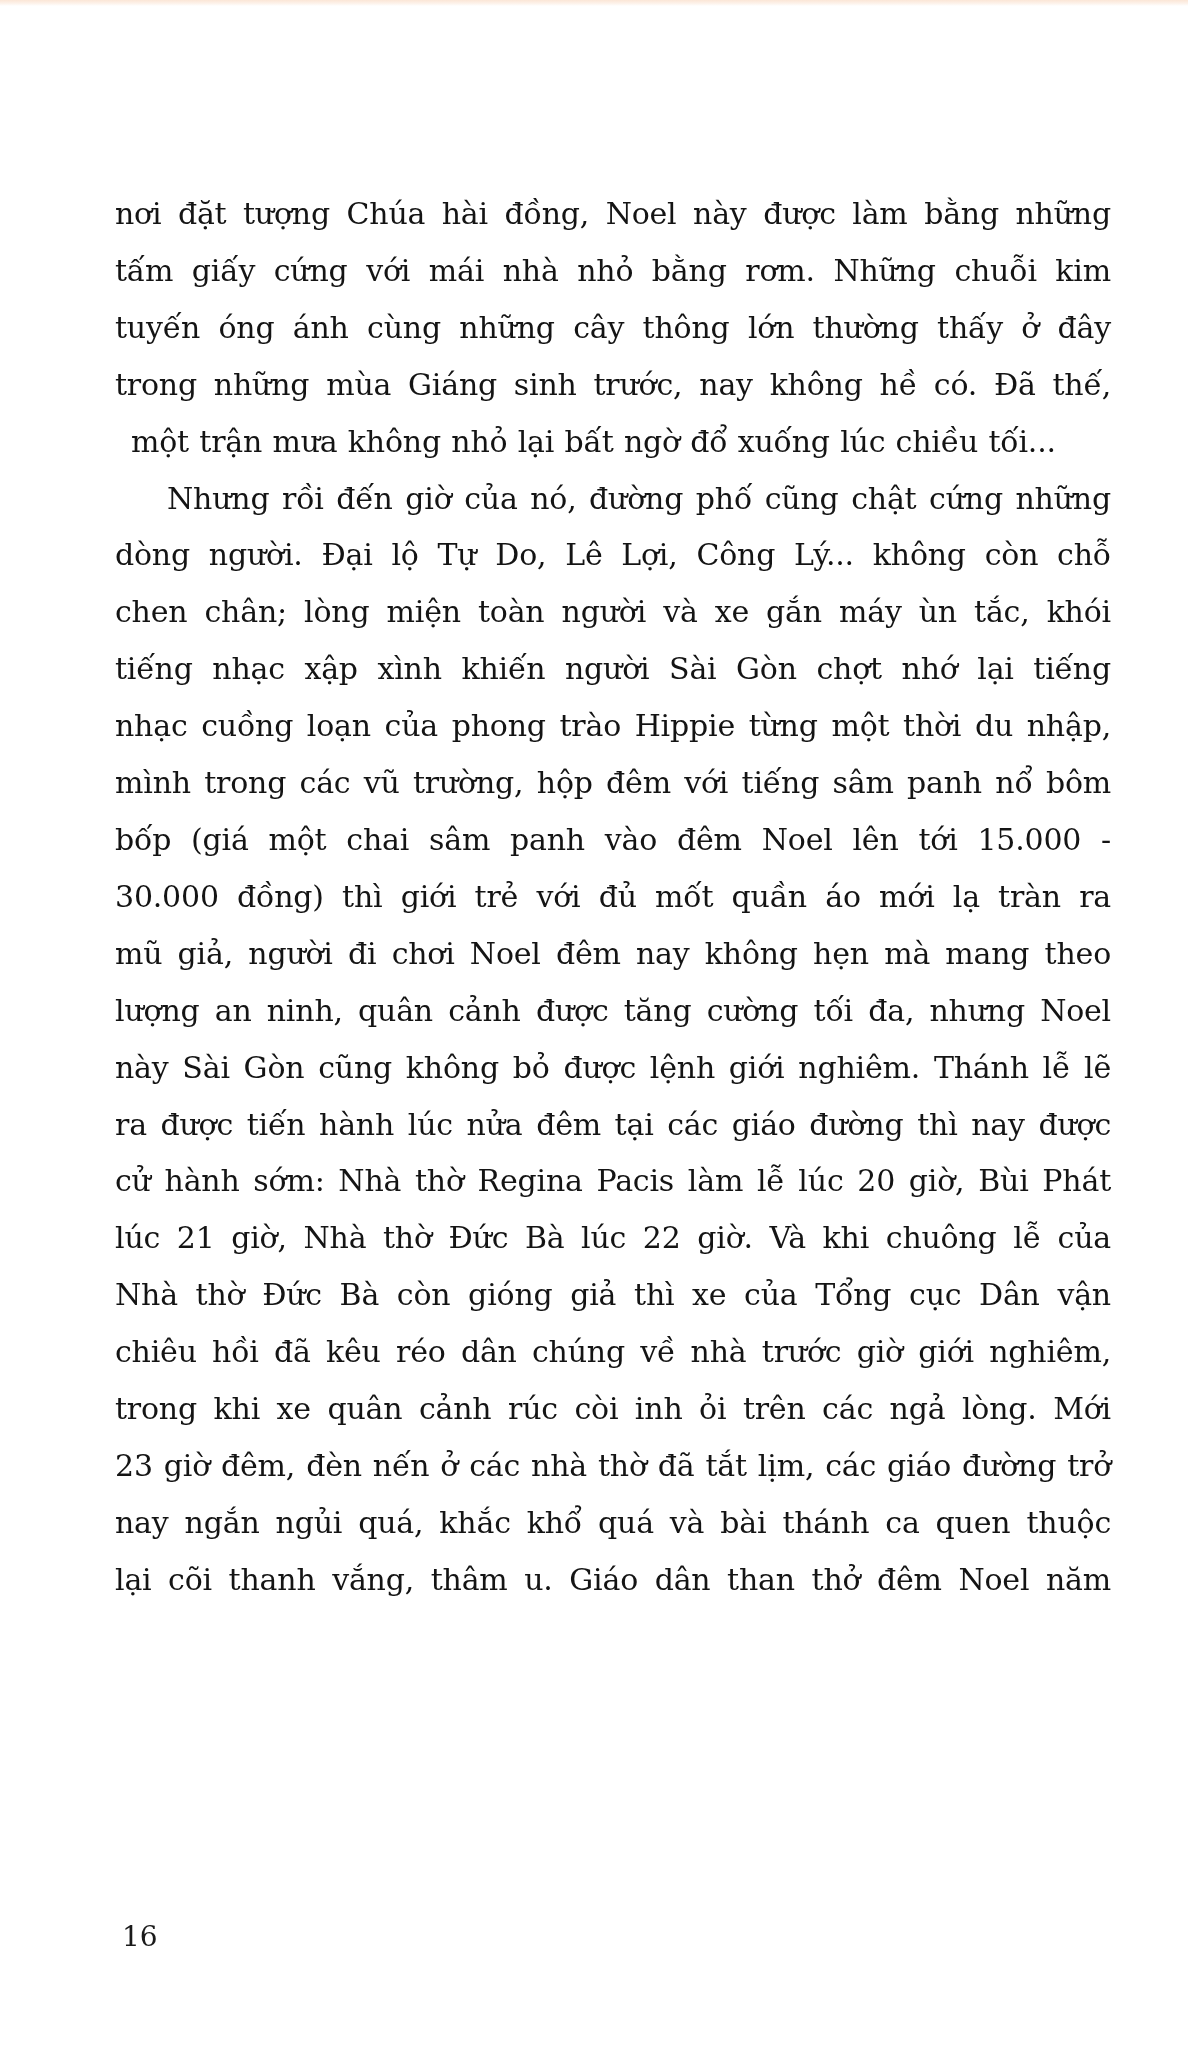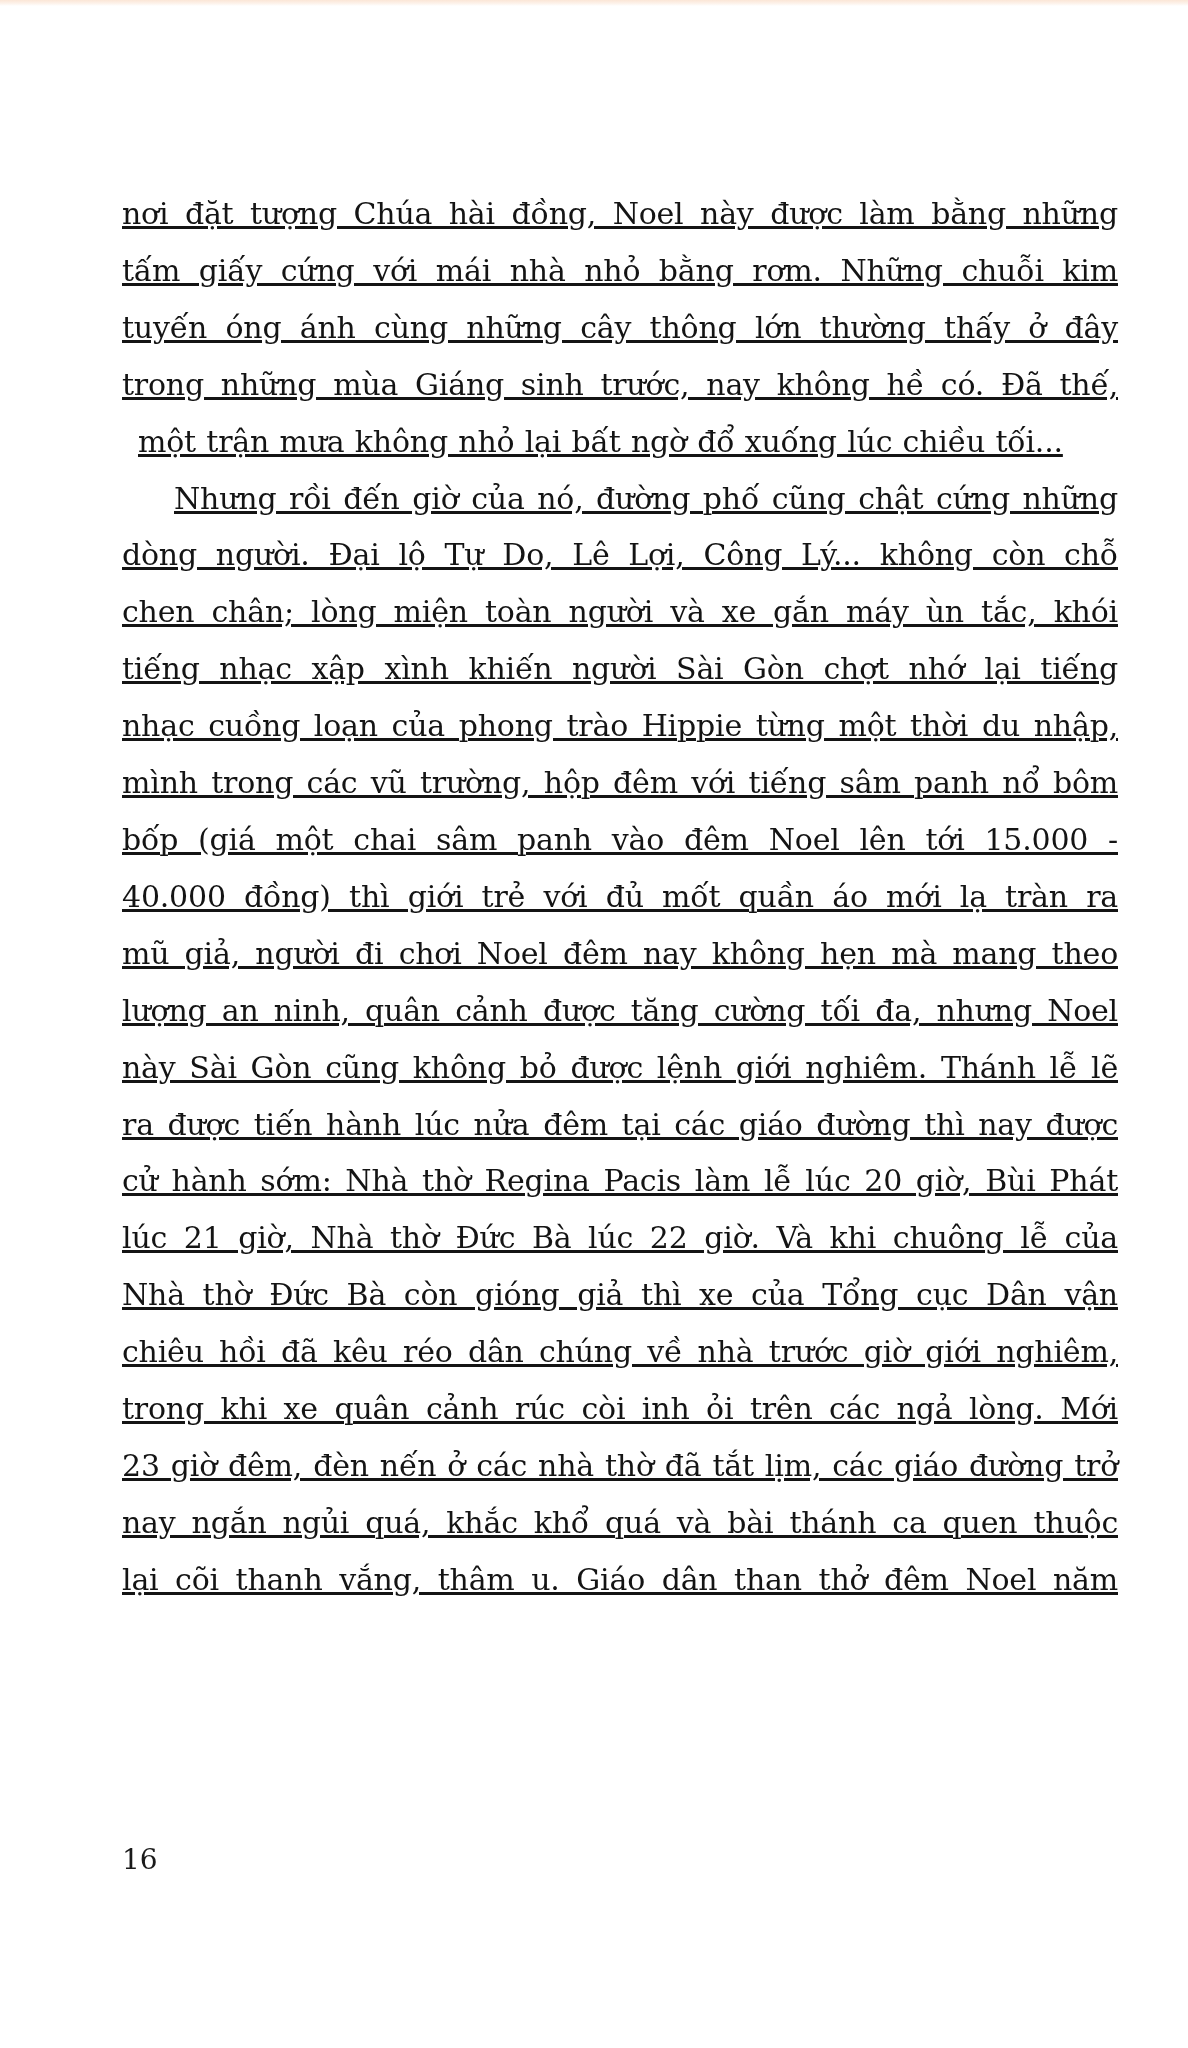--- a/index.html
+++ b/index.html
@@ -18,24 +18,23 @@
     .top-edge {
       position: absolute;
       left: 0;
       top: 0;
       width: 1188px;
       height: 6px;
       background: linear-gradient(180deg, #fbe6d6 0%, #fdf3ec 60%, #ffffff 100%);
     }
     .page {
       position: absolute;
-      left: 122px;
+      left: 115px;
       top: 186px;
       width: 996px;
-      text-decoration: underline;
     }
     .para {
       margin: 0;
       font-size: 30px;
       line-height: 56.9px;
       text-align: justify;
       text-align-last: left;
       letter-spacing: -0.2px;
       word-spacing: 1px;
     }
@@ -49,21 +48,21 @@
     .para .line.last {
       text-align-last: left;
       margin-left: 16px;
     }
     .para.indent .line.first {
       text-indent: 52px;
     }
     .page-number {
       position: absolute;
       left: 122px;
-      top: 1843px;
+      top: 1920px;
       font-family: "DejaVu Serif", "Liberation Serif", serif;
       font-size: 28px;
       color: #1a1a1a;
       text-align: right;
     }
   </style>
 </head>
 <body>
 
 <div class="top-edge"></div>
@@ -77,21 +76,21 @@
     <span class="line last">một trận mưa không nhỏ lại bất ngờ đổ xuống lúc chiều tối...</span>
   </p>
   <p class="para indent">
     <span class="line first">Nhưng rồi đến giờ của nó, đường phố cũng chật cứng những</span>
     <span class="line">dòng người. Đại lộ Tự Do, Lê Lợi, Công Lý... không còn chỗ</span>
     <span class="line">chen chân; lòng miện toàn người và xe gắn máy ùn tắc, khói</span>
     <span class="line">tiếng nhạc xập xình khiến người Sài Gòn chợt nhớ lại tiếng</span>
     <span class="line">nhạc cuồng loạn của phong trào Hippie từng một thời du nhập,</span>
     <span class="line">mình trong các vũ trường, hộp đêm với tiếng sâm panh nổ bôm</span>
     <span class="line">bốp (giá một chai sâm panh vào đêm Noel lên tới 15.000 -</span>
-    <span class="line">40.000 đồng) thì giới trẻ với đủ mốt quần áo mới lạ tràn ra</span>
+    <span class="line">30.000 đồng) thì giới trẻ với đủ mốt quần áo mới lạ tràn ra</span>
     <span class="line">mũ giả, người đi chơi Noel đêm nay không hẹn mà mang theo</span>
     <span class="line">lượng an ninh, quân cảnh được tăng cường tối đa, nhưng Noel</span>
     <span class="line">này Sài Gòn cũng không bỏ được lệnh giới nghiêm. Thánh lễ lẽ</span>
     <span class="line">ra được tiến hành lúc nửa đêm tại các giáo đường thì nay được</span>
     <span class="line">cử hành sớm: Nhà thờ Regina Pacis làm lễ lúc 20 giờ, Bùi Phát</span>
     <span class="line">lúc 21 giờ, Nhà thờ Đức Bà lúc 22 giờ. Và khi chuông lễ của</span>
     <span class="line">Nhà thờ Đức Bà còn gióng giả thì xe của Tổng cục Dân vận</span>
     <span class="line">chiêu hồi đã kêu réo dân chúng về nhà trước giờ giới nghiêm,</span>
     <span class="line">trong khi xe quân cảnh rúc còi inh ỏi trên các ngả lòng. Mới</span>
     <span class="line">23 giờ đêm, đèn nến ở các nhà thờ đã tắt lịm, các giáo đường trở</span>

